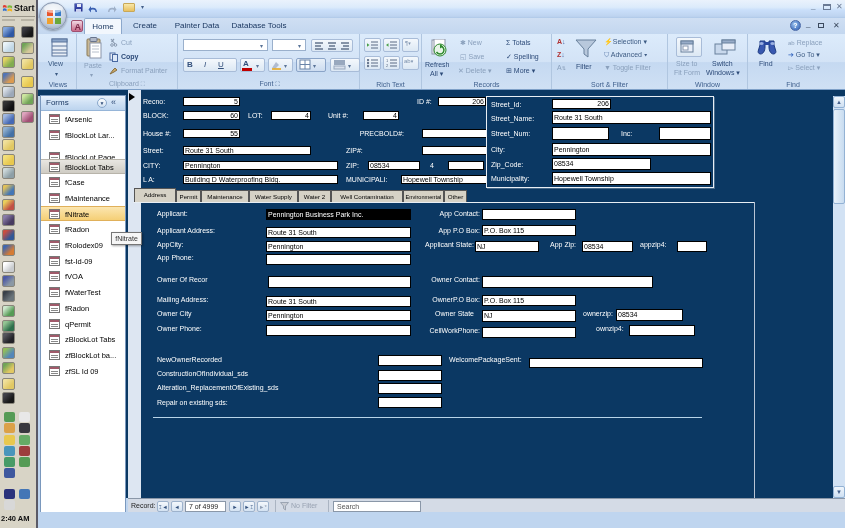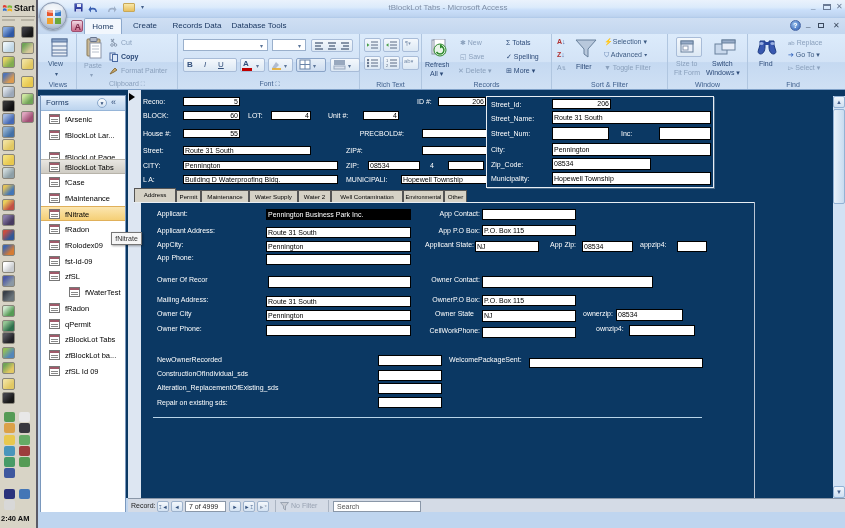--- a/index.html
+++ b/index.html
@@ -43,21 +43,20 @@
 
 #recbar { left:90px; top:498px; width:717px; height:14px; background:#d4dbe6; border-top:1px solid #8a97a8; font-size:7px; color:#222; }
 
 #statusbar { left:0px; top:512px; width:845px; height:16px; background:linear-gradient(#e3eefb,#cde0f3); border-top:1px solid #8ba7c8; }
 </style>
 </head>
 <body>
 <div id="screen">
   <div id="win" class="abs">
     <div id="titlebar" class="abs"></div>
-    <div id="title" class="abs">tBlockLot Tabs - Microsoft Access</div>
 
     <div class="abs" style="left:36px;top:3px;width:9px;height:9px;background:linear-gradient(#4858b8,#222e90);border:1px solid #7888c0;border-radius:1px;">
       <div class="abs" style="left:2px;top:0px;width:4px;height:3px;background:#e8ecf8;"></div>
       <div class="abs" style="left:1px;top:5px;width:5px;height:3px;background:#c8d0f0;"></div>
     </div>
     <svg class="abs" width="12" height="12" style="left:50px;top:3px" viewBox="0 0 12 12">
         <path d="M3 9 C3 5 6 4 9 5 L9 3 L11.5 6.5 L9 9.5 L9 7 C6.5 6 4.5 6.5 4.5 9 Z" fill="#3a5fb0" transform="scale(-1,1) translate(-12,0)"></path>
       </svg>
     <svg class="abs" width="12" height="12" style="left:67px;top:3px" viewBox="0 0 12 12">
         <path d="M3 9 C3 5 6 4 9 5 L9 3 L11.5 6.5 L9 9.5 L9 7 C6.5 6 4.5 6.5 4.5 9 Z" fill="#9fb0c8"></path>
@@ -78,21 +77,21 @@
           <rect x="9" y="9" width="6" height="6" fill="#6aa83c"></rect>
       </svg>
       <div style="position:absolute;left:4px;top:1px;width:19px;height:9px;border-radius:50%;background:rgba(255,255,255,.55);"></div>
     </div>
 
     <div class="abs" style="left:33px;top:20px;width:12px;height:12px;background:linear-gradient(#f0d8e4,#c86888);border:1px solid #a05070;border-radius:2px;">
       <div class="abs" style="left:2.5px;top:1px;font-size:9px;font-weight:bold;color:#7c2848;line-height:10px;">A</div>
     </div>
     <div id="tabHome" class="rtab abs" style="left:46px;top:18px;width:38px;">Home</div>
     <div class="rtab abs" style="left:87px;width:40px;top:18px;">Create</div>
-    <div class="rtab abs" style="left:130px;width:58px;top:18px;">Records Data</div>
+    <div class="rtab abs" style="left:130px;width:58px;top:18px;">Painter Data</div>
     <div class="rtab abs" style="left:190px;width:62px;top:18px;">Database Tools</div>
 
     <div class="abs" style="left:752px;top:20px;width:11px;height:11px;border-radius:50%;background:radial-gradient(circle at 40% 35%,#9cc4f0,#2858b0);border:1px solid #4a6aa8;color:#fff;font-size:7px;text-align:center;line-height:10px;font-weight:bold;">?</div>
     <div class="abs" style="left:768px;top:22px;width:7px;height:7px;font-size:8px;color:#3c4a5e;line-height:3px;">_</div>
     <div class="abs" style="left:780px;top:23px;width:6px;height:5px;border:1px solid #3c4a5e;"></div>
     <div class="abs" style="left:795px;top:21px;width:9px;height:9px;font-size:8px;color:#3c4a5e;line-height:9px;">✕</div>
     <div id="ribbon" class="abs">
 
       <div class="rgroup" style="left:2px;width:37px;">
         <svg width="17" height="19" style="position:absolute;left:11px;top:4px" viewBox="0 0 17 19">
@@ -342,23 +341,23 @@
         <div class="navitem" style="top:141.8px;">
             <div class="fic"></div>
             <span class="ntx">fRolodex09</span>
           </div>
         <div class="navitem" style="top:157.6px;">
             <div class="fic"></div>
             <span class="ntx">fst-Id-09</span>
           </div>
         <div class="navitem" style="top:173.3px;">
             <div class="fic"></div>
-            <span class="ntx">zfSL</span>
-          </div>
-        <div class="navitem" style="top:189.1px;margin-left:20px;">
+            <span class="ntx">fVOA</span>
+          </div>
+        <div class="navitem" style="top:189.1px;">
             <div class="fic"></div>
             <span class="ntx">fWaterTest</span>
           </div>
         <div class="navitem" style="top:204.8px;">
             <div class="fic"></div>
             <span class="ntx">fRadon</span>
           </div>
         <div class="navitem" style="top:220.6px;">
             <div class="fic"></div>
             <span class="ntx">qPermit</span>

